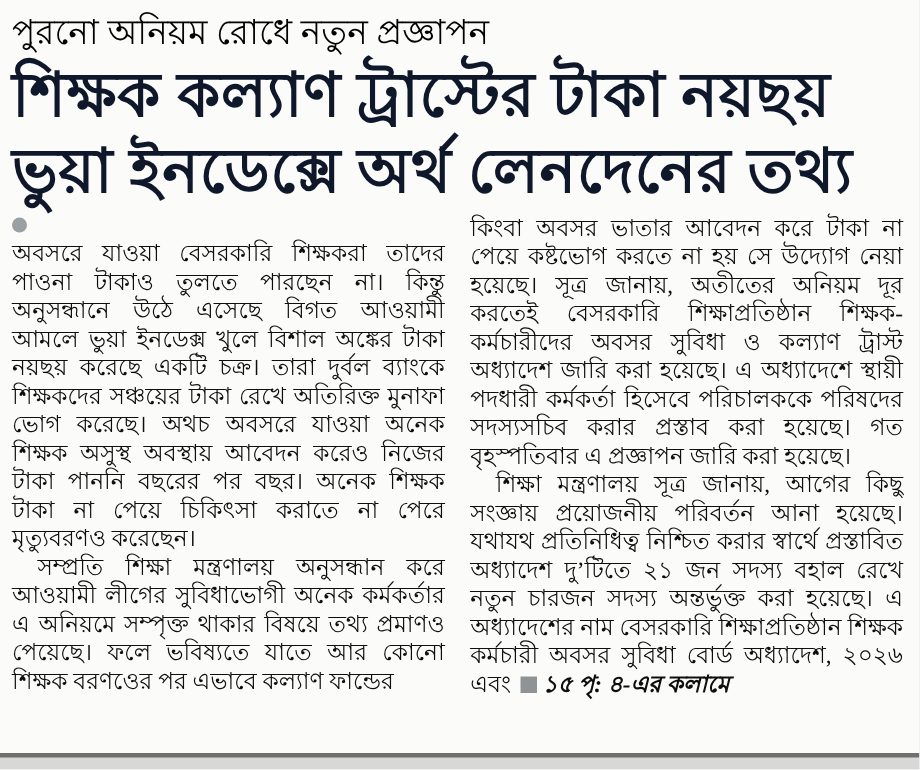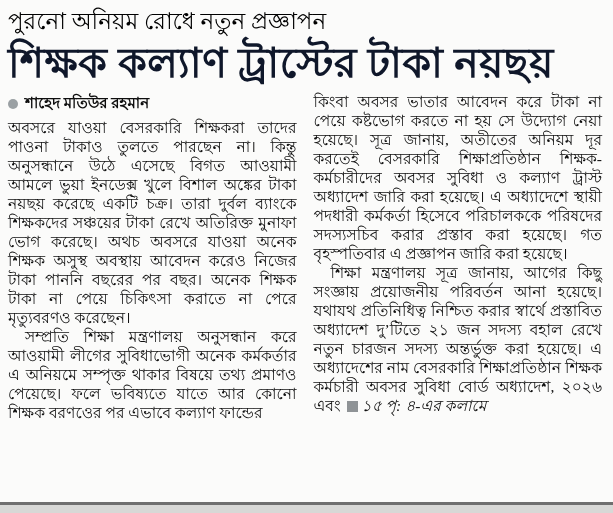--- a/index.html
+++ b/index.html
@@ -48,21 +48,21 @@
   }
   .byline-dot {
     width: 10px; height: 10px;
     border-radius: 50%;
     background: #9aa0a3;
     flex: 0 0 auto;
   }
   .col p { margin: 0; }
   .col p.indent { text-indent: 17px; }
   .jump {
-    font-weight: normal;
+    font-weight: bold;
     font-style: italic;
     white-space: nowrap;
   }
   .jump-square {
     display: inline-block;
     width: 11px; height: 11px;
     background: #8f9396;
     margin: 0 4px 0 6px;
     vertical-align: baseline;
     transform: translateY(1px);
@@ -77,28 +77,28 @@
 </style>
 </head>
 <body>
 
 <div class="clip">
 
   <div class="kicker">পুরনো অনিয়ম রোধে নতুন প্রজ্ঞাপন</div>
 
   <h1 class="headline" style="margin-top:0;">
     <span>শিক্ষক কল্যাণ ট্রাস্টের টাকা নয়ছয়</span><br>
+    <span>ভুয়া ইনডেক্সে অর্থ লেনদেনের তথ্য</span>
   </h1>
 
   <div class="columns">
 
     <div class="col">
       <div class="byline">
         <span class="byline-dot"></span>
-        <span>শাহেদ মতিউর রহমান</span>
       </div>
       <p>অবসরে যাওয়া বেসরকারি শিক্ষকরা তাদের পাওনা টাকাও তুলতে পারছেন না। কিন্তু অনুসন্ধানে উঠে এসেছে বিগত আওয়ামী আমলে ভুয়া ইনডেক্স খুলে বিশাল অঙ্কের টাকা নয়ছয় করেছে একটি চক্র। তারা দুর্বল ব্যাংকে শিক্ষকদের সঞ্চয়ের টাকা রেখে অতিরিক্ত মুনাফা ভোগ করেছে। অথচ অবসরে যাওয়া অনেক শিক্ষক অসুস্থ অবস্থায় আবেদন করেও নিজের টাকা পাননি বছরের পর বছর। অনেক শিক্ষক টাকা না পেয়ে চিকিৎসা করাতে না পেরে মৃত্যুবরণও করেছেন।</p>
       <p class="indent">সম্প্রতি শিক্ষা মন্ত্রণালয় অনুসন্ধান করে আওয়ামী লীগের সুবিধাভোগী অনেক কর্মকর্তার এ অনিয়মে সম্পৃক্ত থাকার বিষয়ে তথ্য প্রমাণও পেয়েছে। ফলে ভবিষ্যতে যাতে আর কোনো শিক্ষক বরণওের পর এভাবে কল্যাণ ফান্ডের</p>
     </div>
 
     <div class="col">
       <p>কিংবা অবসর ভাতার আবেদন করে টাকা না পেয়ে কষ্টভোগ করতে না হয় সে উদ্যোগ নেয়া হয়েছে। সূত্র জানায়, অতীতের অনিয়ম দূর করতেই বেসরকারি শিক্ষাপ্রতিষ্ঠান শিক্ষক-কর্মচারীদের অবসর সুবিধা ও কল্যাণ ট্রাস্ট অধ্যাদেশ জারি করা হয়েছে। এ অধ্যাদেশে স্থায়ী পদধারী কর্মকর্তা হিসেবে পরিচালককে পরিষদের সদস্যসচিব করার প্রস্তাব করা হয়েছে। গত বৃহস্পতিবার এ প্রজ্ঞাপন জারি করা হয়েছে।</p>
       <p class="indent"><span>শিক্ষা মন্ত্রণালয় সূত্র জানায়, আগের কিছু সংজ্ঞায় প্রয়োজনীয় পরিবর্তন আনা হয়েছে। যথাযথ প্রতিনিধিত্ব নিশ্চিত করার স্বার্থে প্রস্তাবিত অধ্যাদেশ দু’টিতে ২১ জন সদস্য বহাল রেখে নতুন চারজন সদস্য অন্তর্ভুক্ত করা হয়েছে। এ অধ্যাদেশের নাম বেসরকারি শিক্ষাপ্রতিষ্ঠান শিক্ষক কর্মচারী অবসর সুবিধা বোর্ড অধ্যাদেশ, ২০২৬ এবং</span><span class="jump"><span class="jump-square"></span><span>১৫ পৃ: ৪-এর কলামে</span></span></p>
     </div>
 

